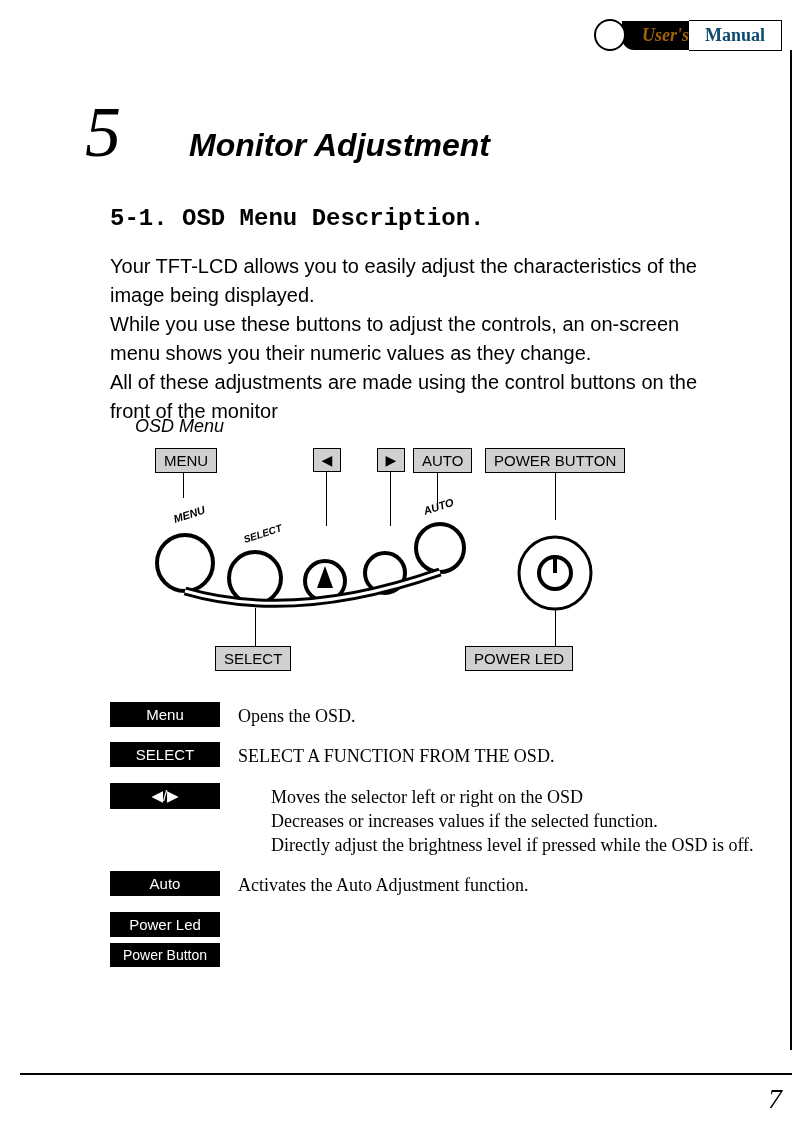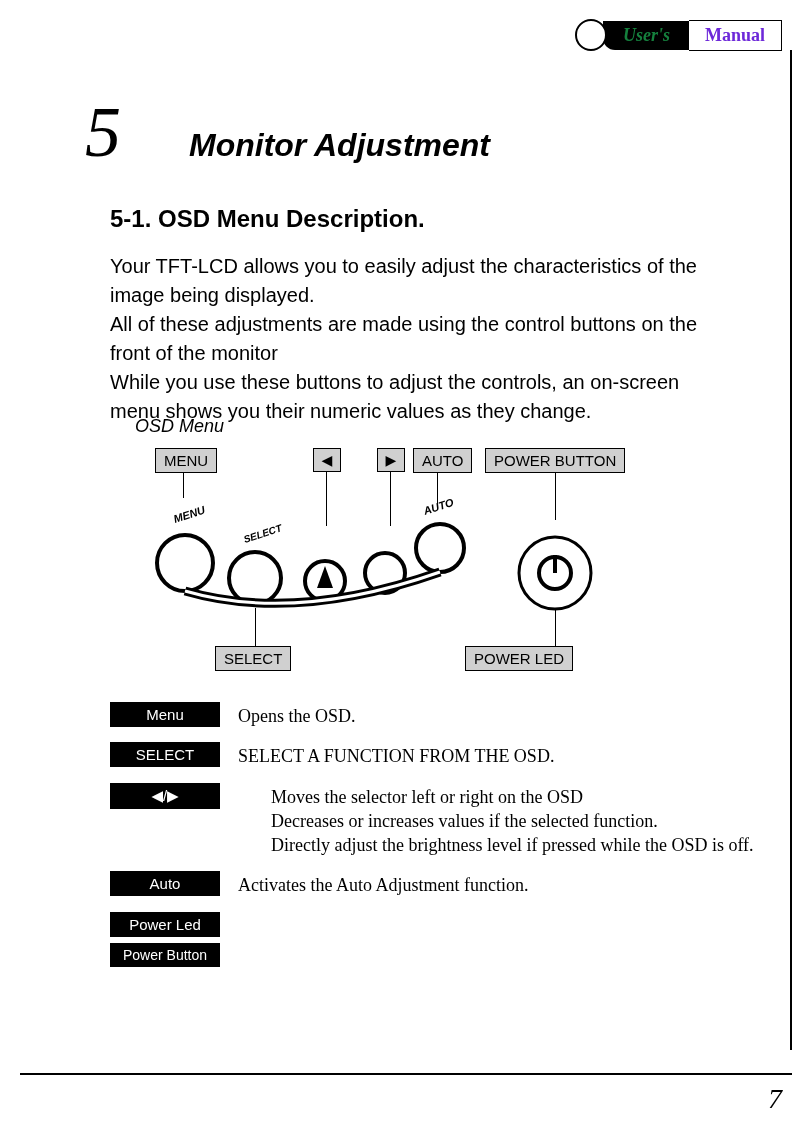--- a/index.html
+++ b/index.html
@@ -24,31 +24,31 @@
     width: 28px;
     height: 28px;
     border: 2px solid #000;
     border-radius: 50%;
     background: #fff;
     margin-right: -4px;
     z-index: 2;
   }
   .tab-users {
     background: #000;
-    color: #15803d;
-    font-style: italic;
-    font-weight: bold;
-    padding: 4px 19px 4px 20px;
+    color: #a16207;
+    font-style: italic;
+    font-weight: bold;
+    padding: 4px 0 4px 20px;
     font-size: 18px;
     font-family: Georgia, serif;
     border-radius: 0 0 0 12px;
   }
   .tab-manual {
     background: #fff;
-    color: #6d28d9;
+    color: #0c4a6e;
     font-weight: bold;
     padding: 4px 16px;
     font-size: 18px;
     border: 1px solid #000;
     border-left: none;
     font-family: Georgia, serif;
   }
   .chapter-row {
     position: absolute;
     top: 100px;
@@ -68,21 +68,21 @@
     font-family: Verdana, Arial, sans-serif;
     font-weight: bold;
     font-style: italic;
     font-size: 32px;
     margin-left: 48px;
   }
   .section-title {
     position: absolute;
     top: 205px;
     left: 110px;
-    font-family: Liberation Sans, sans-serif;
+    font-family: Liberation Mono, monospace;
     font-weight: bold;
     font-size: 24px;
   }
   .intro-text {
     position: absolute;
     top: 252px;
     left: 110px;
     width: 620px;
     font-family: Verdana, Arial, sans-serif;
     font-size: 20px;
@@ -197,22 +197,22 @@
 
 <div class="chapter-row">
   <div class="chapter-num">5</div>
   <div class="chapter-title">Monitor Adjustment</div>
 </div>
 
 <div class="section-title">5-1.  OSD Menu Description.</div>
 
 <div class="intro-text">
   <div>Your TFT-LCD allows you to easily adjust the characteristics of the image being displayed.</div>
+  <div>While you use these buttons to adjust the controls, an on-screen menu shows you their numeric values as they change.</div>
   <div>All of these adjustments are made using the control buttons on the front of the monitor</div>
-  <div>While you use these buttons to adjust the controls, an on-screen menu shows you their numeric values as they change.</div>
 </div>
 
 <div class="osd-menu-label">OSD Menu</div>
 
 <div class="diagram">
 
   <div class="diag-label" style="top:0;left:0;">MENU</div>
   <div class="diag-arrow-box" style="top:0;left:158px;">◀</div>
   <div class="diag-arrow-box" style="top:0;left:222px;">▶</div>
   <div class="diag-label" style="top:0;left:258px;">AUTO</div>

